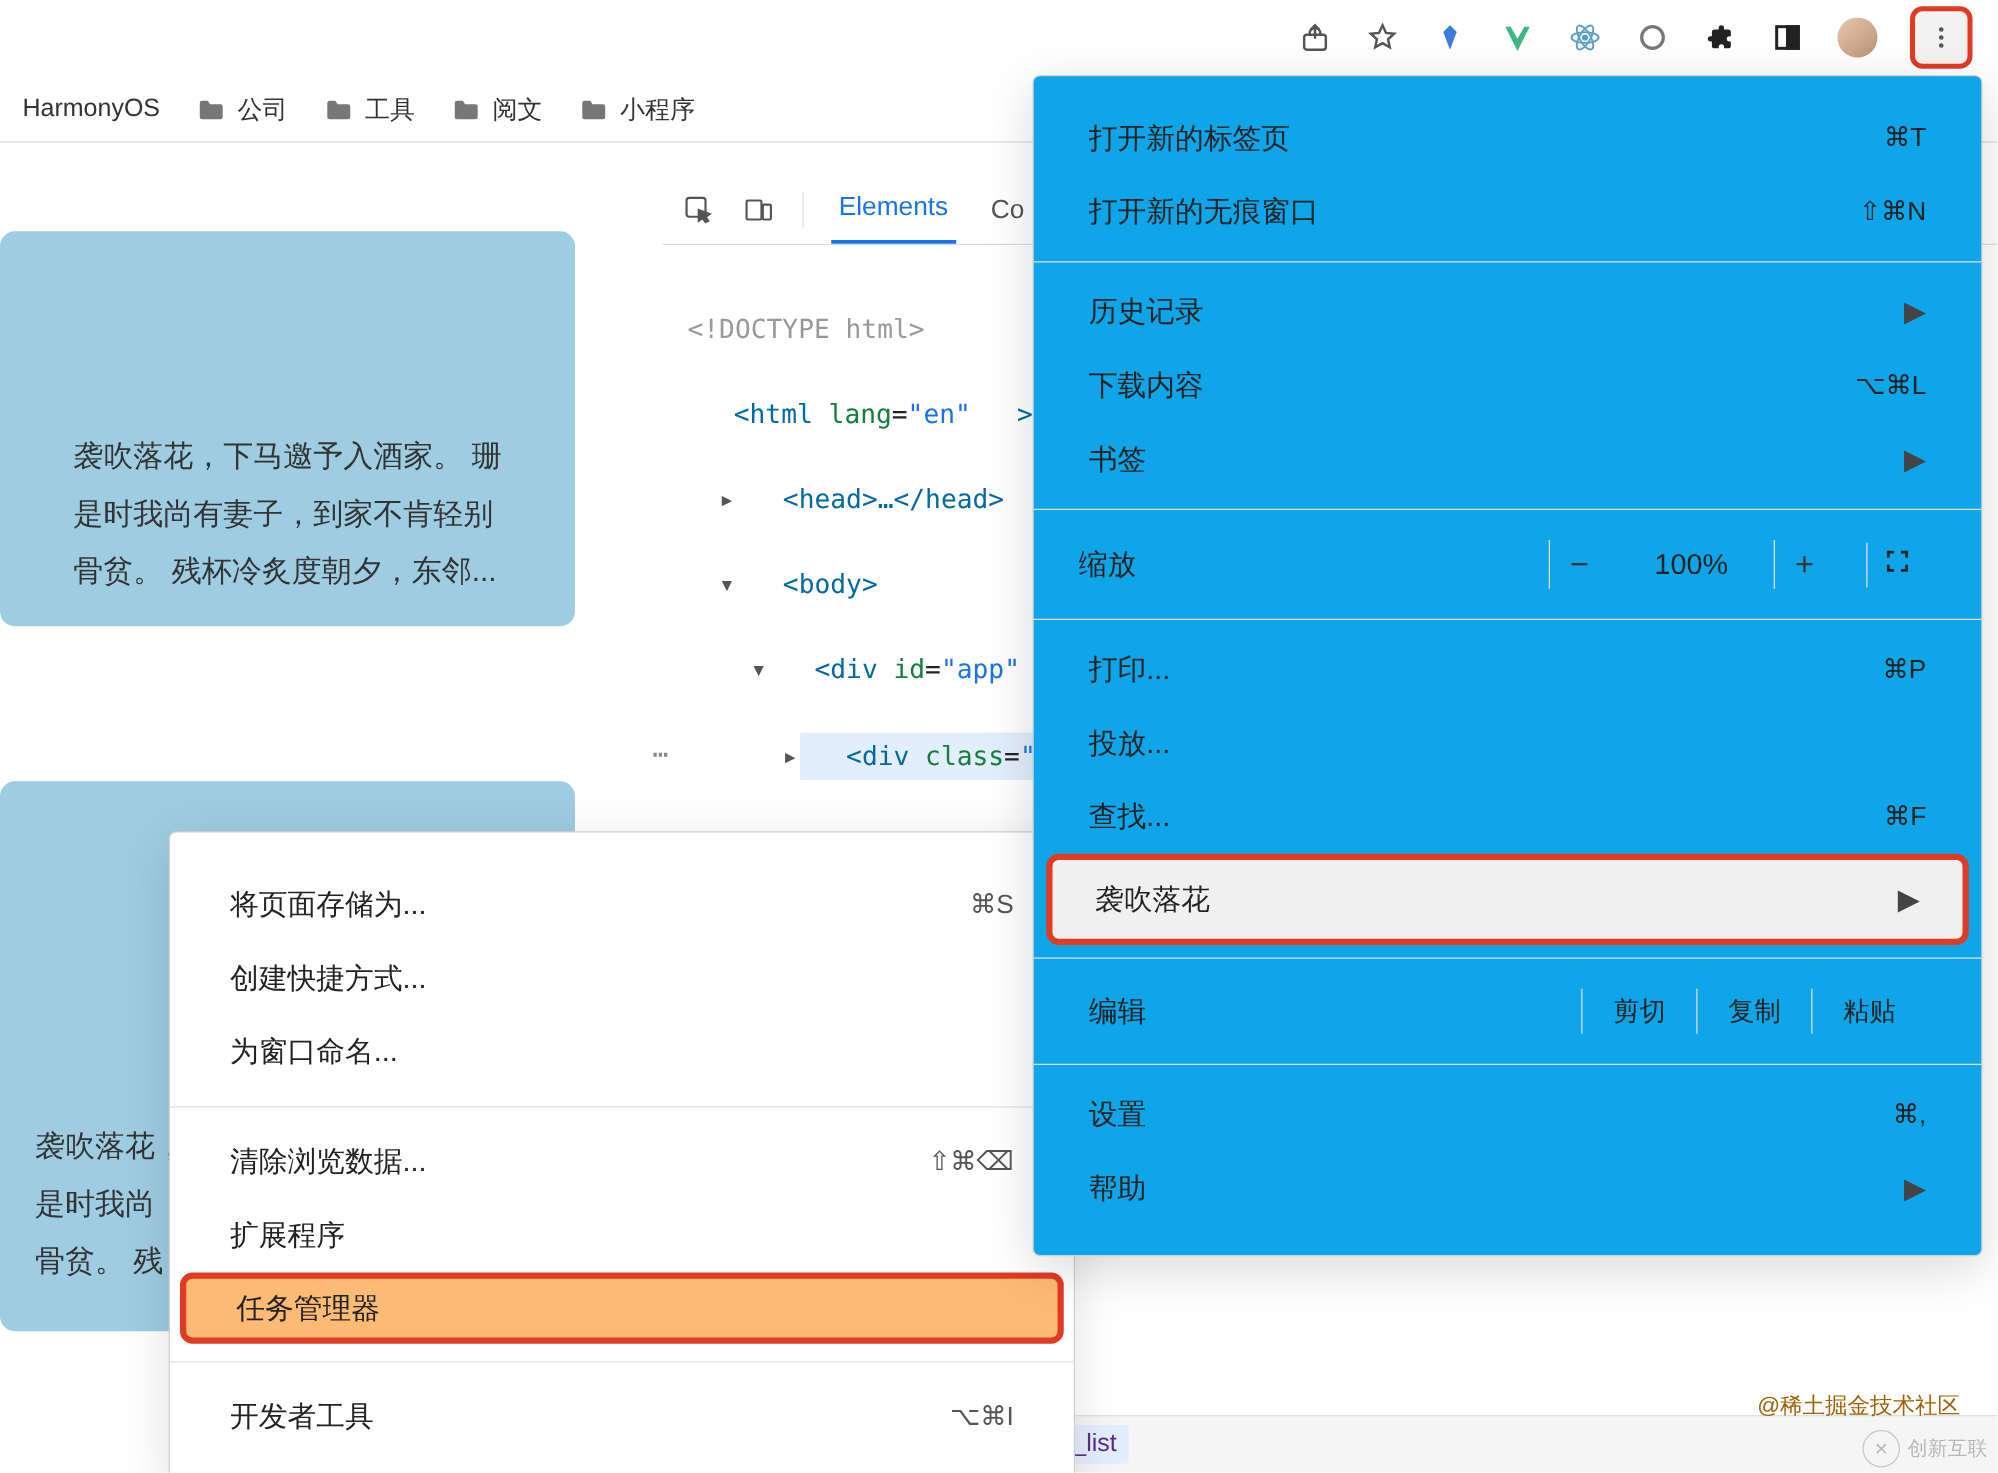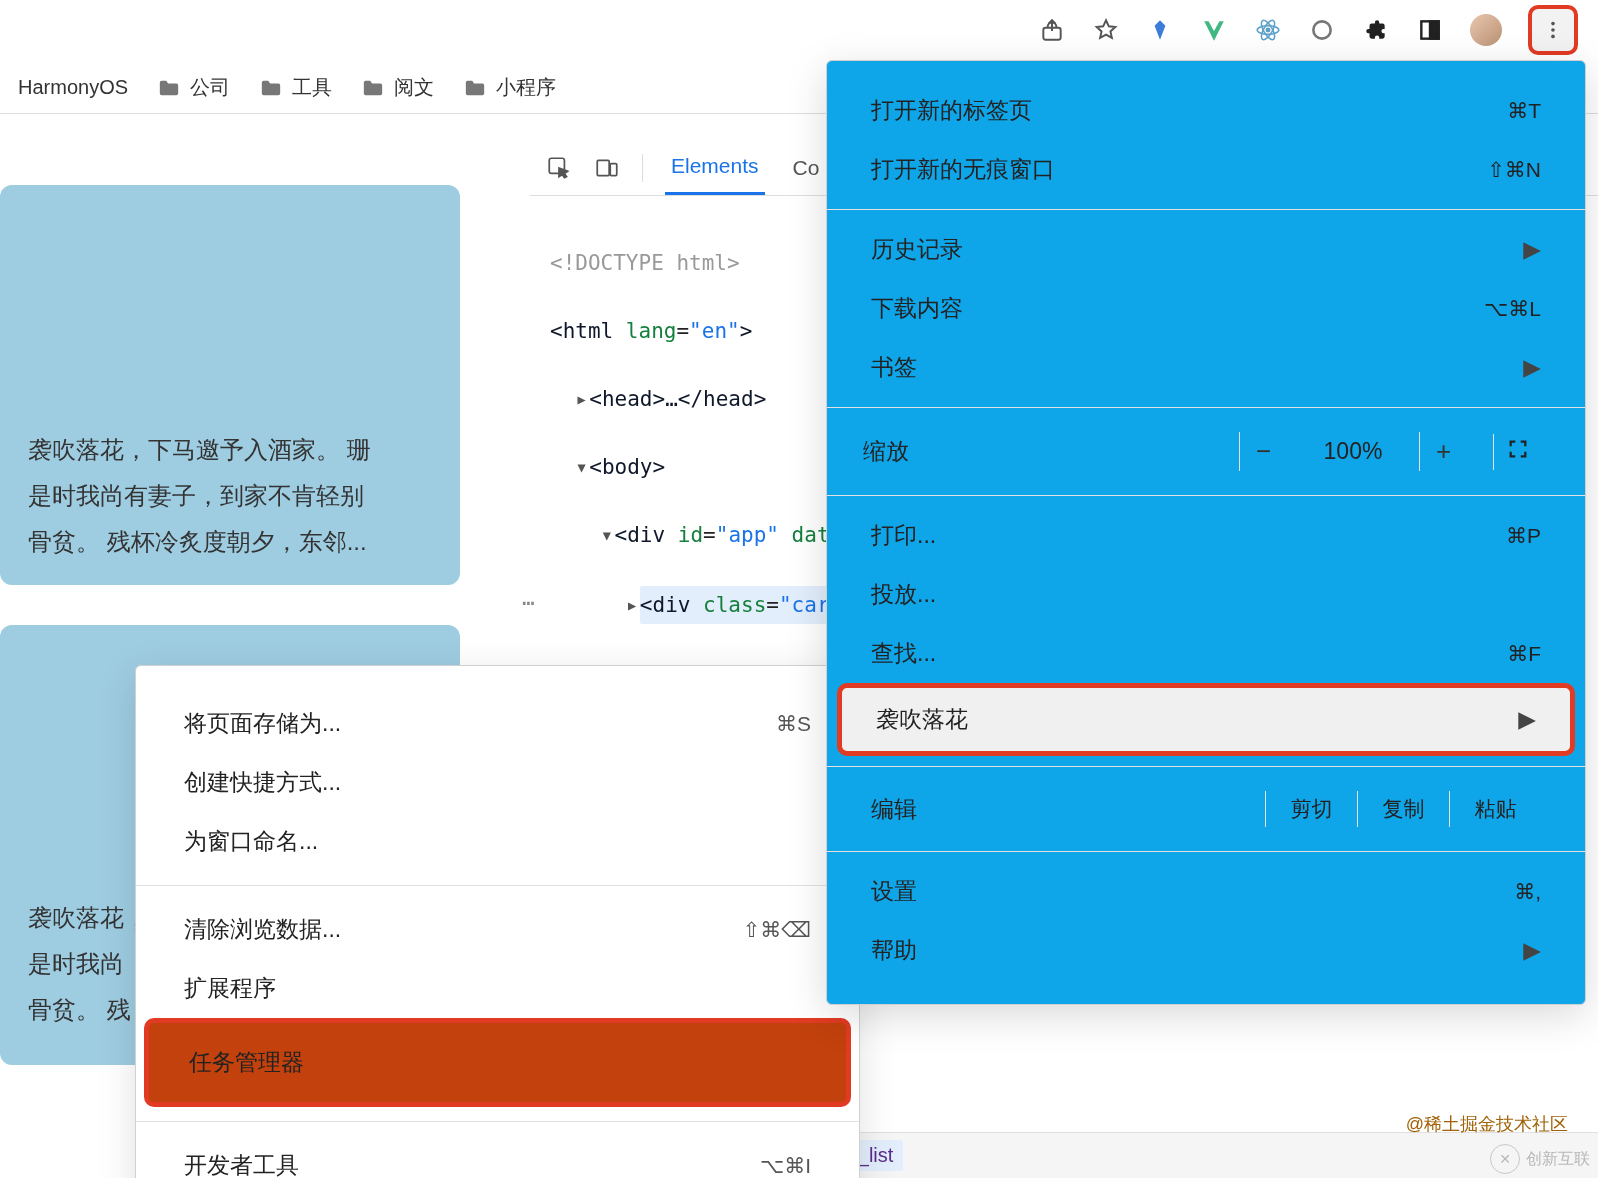--- a/index.html
+++ b/index.html
@@ -38,21 +38,21 @@
   .folder-icon { width:22px; height:20px; display:inline-block; }
   .folder-icon svg { width:22px; height:20px; fill:#777; }
 
   
   .card {
     position:absolute; left:0; width: 460px;
     background:#9ecce1; border-radius: 12px;
     color:#333; font-size: 24px; line-height: 46px;
     padding: 20px 28px 20px 28px; overflow:hidden;
   }
-  .card1 { top: 185px; height: 400px; display:flex; align-items:flex-end; }
+  .card1 { top: 185px; height: 316px; display:flex; align-items:flex-end;justify-content:center; }
   .card2 { top: 625px; height: 440px; }
   .card-text { white-space: pre-wrap; }
 
   
   .devtools {
     position:absolute; left: 530px; top: 140px; right: 0; bottom: 0;
     background: #fff;
   }
   .dt-tabs {
     height: 56px; display:flex; align-items:center; border-bottom: 1px solid #ddd;
@@ -60,21 +60,21 @@
   }
   .dt-tabs .dt-icon { width:26px; height:26px; display:flex; align-items:center; justify-content:center; color:#555; }
   .dt-divider { width:1px; height:28px; background:#ddd; }
   .dt-tab { font-size: 21px; color:#555; padding: 14px 6px; }
   .dt-tab.active { color:#1a73e8; border-bottom: 3px solid #1a73e8; }
   .dt-source {
     padding: 16px 20px; font-family: ui-monospace, Menlo, Consolas, monospace;
     font-size: 21px; line-height: 34px; white-space: pre;
   }
   .hl-gray { color:#999; }
-  .hl-purple { color:#0f172a; }
+  .hl-purple { color:#0369a1;margin-left:37px; }
   .hl-attr { color:#15803d; }
   .hl-val { color:#1a73e8; }
   .hl-sel-row { background:#e3eefc; display:inline-block; padding:2px 6px 2px 0; border-radius:2px;}
   .hl-eqzero { color:#888; font-style: italic; }
   .dots { position:absolute; left:-28px; color:#888; }
   .src-line { position:relative; }
   .arrow { display:inline-block; width:14px; color:#555; }
 
   .breadcrumb {
     position:absolute; bottom: 0; left: 530px; right: 0;
@@ -92,22 +92,22 @@
     box-shadow: 0 10px 40px rgba(0,0,0,0.12);
     padding: 28px 0;
   }
   .submenu-item {
     display:flex; align-items:center; justify-content:space-between;
     padding: 14px 48px; font-size: 23px; color:#222;
   }
   .submenu-item .shortcut { color:#555; font-size: 21px; display:flex; align-items:center; gap:2px;}
   .submenu .sep { height:1px; background:#e2e2e2; margin: 14px 0; }
   .submenu-item.highlighted {
-    margin: 0 8px; background:#c2410c;
-    border:5px solid #e23b23; border-radius:10px; padding:24px 40px;text-align:right;
+    margin: 0 8px; background:#fdba74;
+    border:5px solid #e23b23; border-radius:10px; padding:8px 40px;text-align:right;
   }
 
   
   .mainmenu {
     position:absolute; right: 12px; top: 60px; width: 760px;
     background:#0ea5e9; border:1px solid #d0d0d0; border-radius: 6px;
     box-shadow: 0 10px 40px rgba(0,0,0,0.15);
     padding: 20px 0 24px 0;
   }
   .mm-item {

